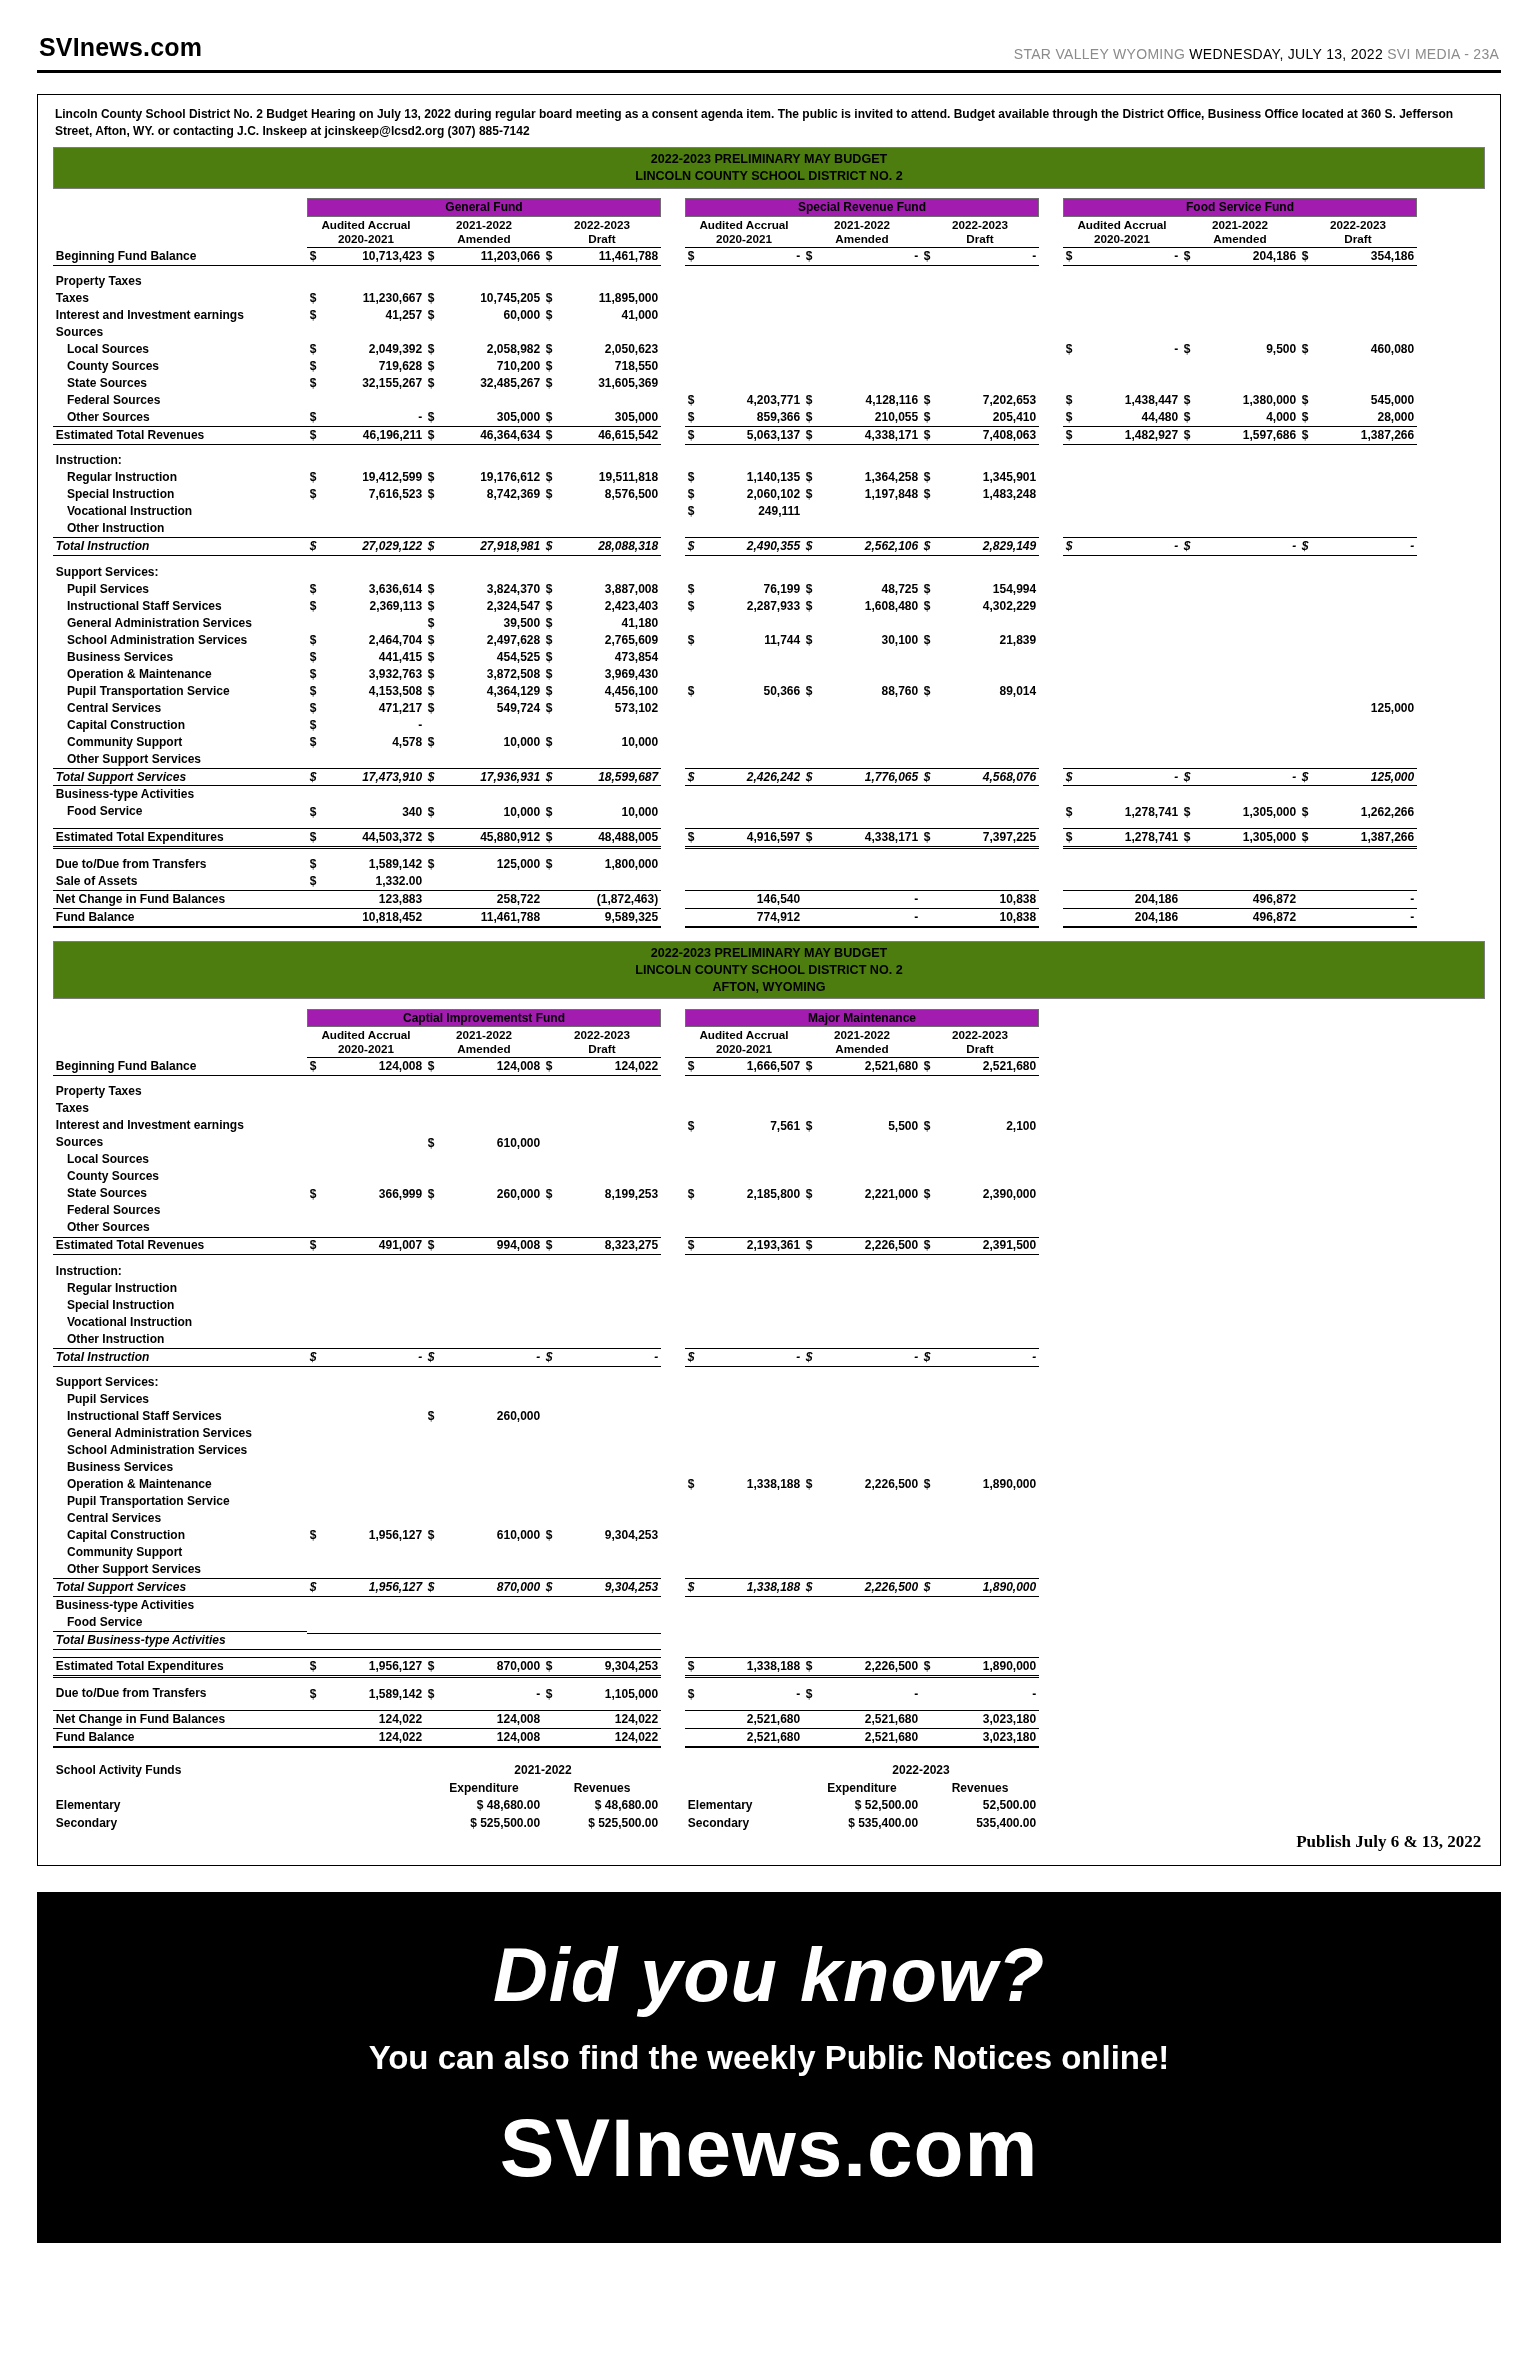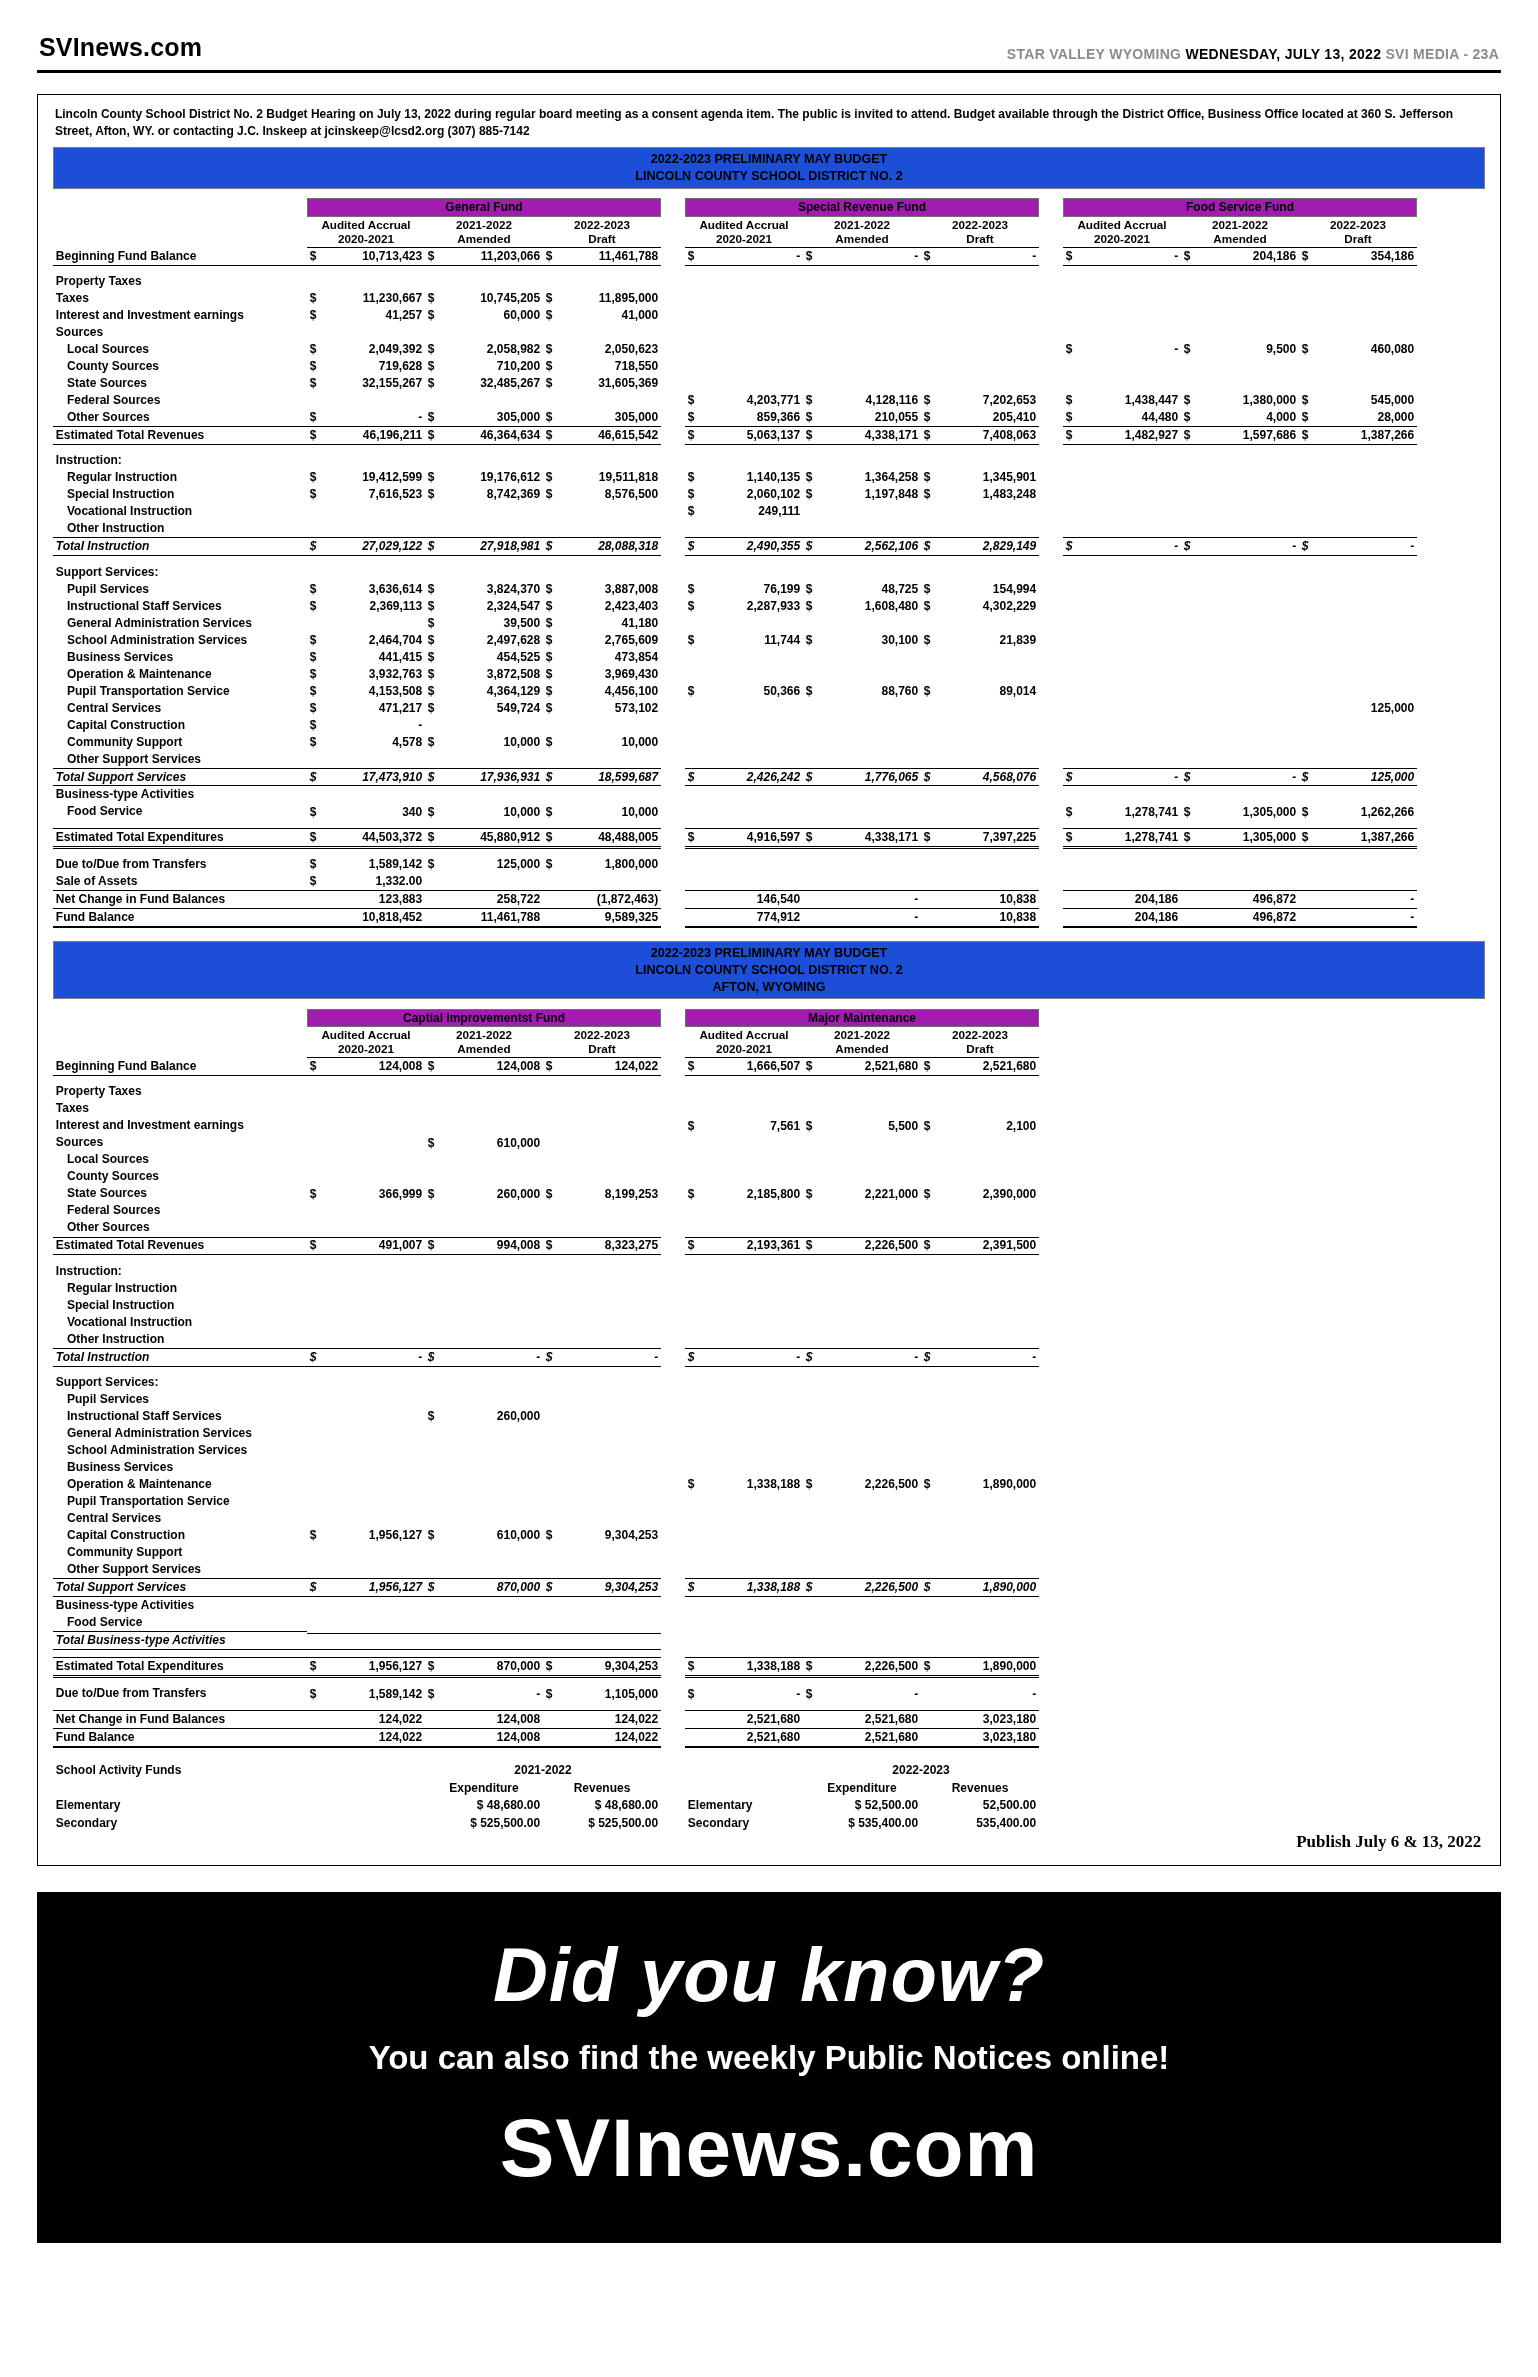--- a/index.html
+++ b/index.html
@@ -7,28 +7,28 @@
   body {
     width:1538px; height:2377px; overflow:hidden;
     background:#ffffff; color:#000;
     font-family:"Liberation Sans", sans-serif;
   }
   .page { padding:24px 37px 0; }
 
   
   .masthead { display:flex; justify-content:space-between; align-items:flex-end; padding:9.3px 1.9px 7.5px; }
   .logo { font-size:25px; font-weight:bold; letter-spacing:0.2px; }
-  .issue-line { font-size:14px; font-weight:bold; letter-spacing:0.3px; }
+  .issue-line { font-size:14px; font-weight:normal; letter-spacing:0.3px; }
   .muted { color:#8b8b8b; }
   .rule { height:3.7px; background:#000; }
 
   
   .notice-box { border:1.9px solid #000; margin-top:20.5px; padding:9.3px 15px 13px; }
   .intro { font-size:12px; font-weight:bold; line-height:1.4; margin:1.9px 1.9px 7.5px; }
-  .band { background:#1d4ed8; border:0.9px solid #7d7d7d; text-align:center;
+  .band { background:#4d7c0f; border:0.9px solid #7d7d7d; text-align:center;
           font-weight:bold; font-size:12.6px; line-height:1.35; padding:2.8px 0; }
 
   
   .btable { margin-top:9.3px; font-size:12px; font-weight:bold; line-height:1.25; }
   .trow { display:grid; align-items:end; }
   .grid1 { grid-template-columns:254px 118px 118px 118px 24px 118px 118px 118px 24px 118px 118px 118px; }
   .grid2 { grid-template-columns:254px 118px 118px 118px 24px 118px 118px 118px; }
   .trow > div { min-height:17px; padding:0.9px 2.8px; }
   .tspacer { height:7.5px; }
   .tlabel { white-space:nowrap; overflow:hidden; }

